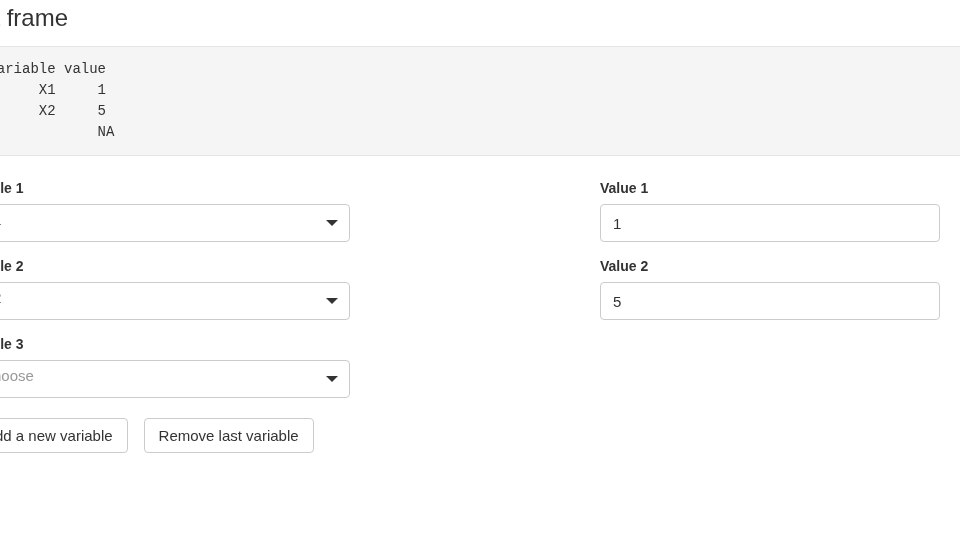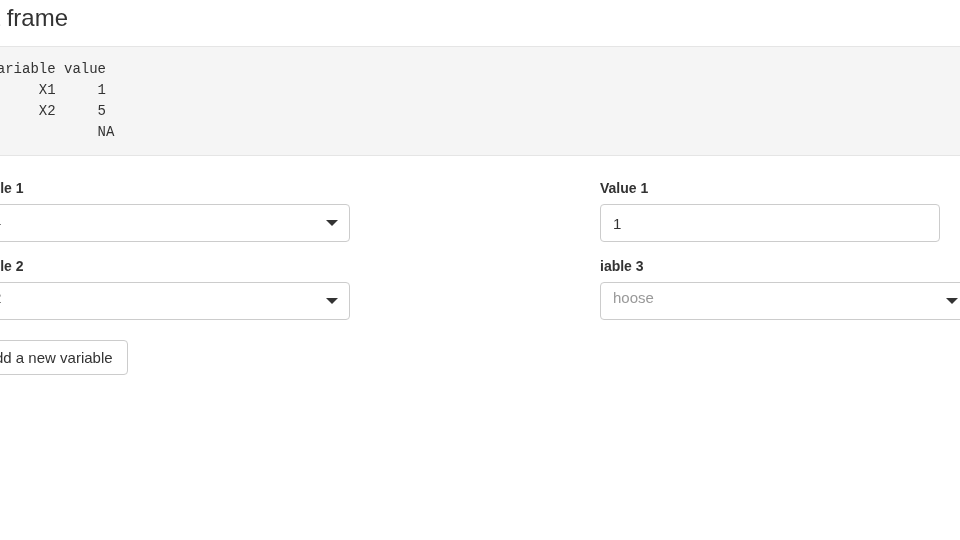--- a/index.html
+++ b/index.html
@@ -127,25 +127,30 @@
     <input type="text" class="text-input" value="1" style="">
   </div>
 
   <div class="form-group">
     <label class="form-label">iable 2</label>
     <div class="select-wrap">
       <div class="select-input">2</div>
       <div class="caret-down"></div>
     </div>
   </div>
+  <div class="form-group">
+    <label class="form-label">Value 2</label>
+    <input type="text" class="text-input" value="5" style="">
+  </div>
 
   <div class="form-group">
     <label class="form-label">iable 3</label>
     <div class="select-wrap">
       <div class="select-input placeholder">hoose</div>
       <div class="caret-down"></div>
     </div>
   </div>
 </div>
 
 <div class="button-row">
   <button class="btn">dd a new variable</button>
+  <button class="btn">Remove last variable</button>
 </div>
 
 </body></html>

